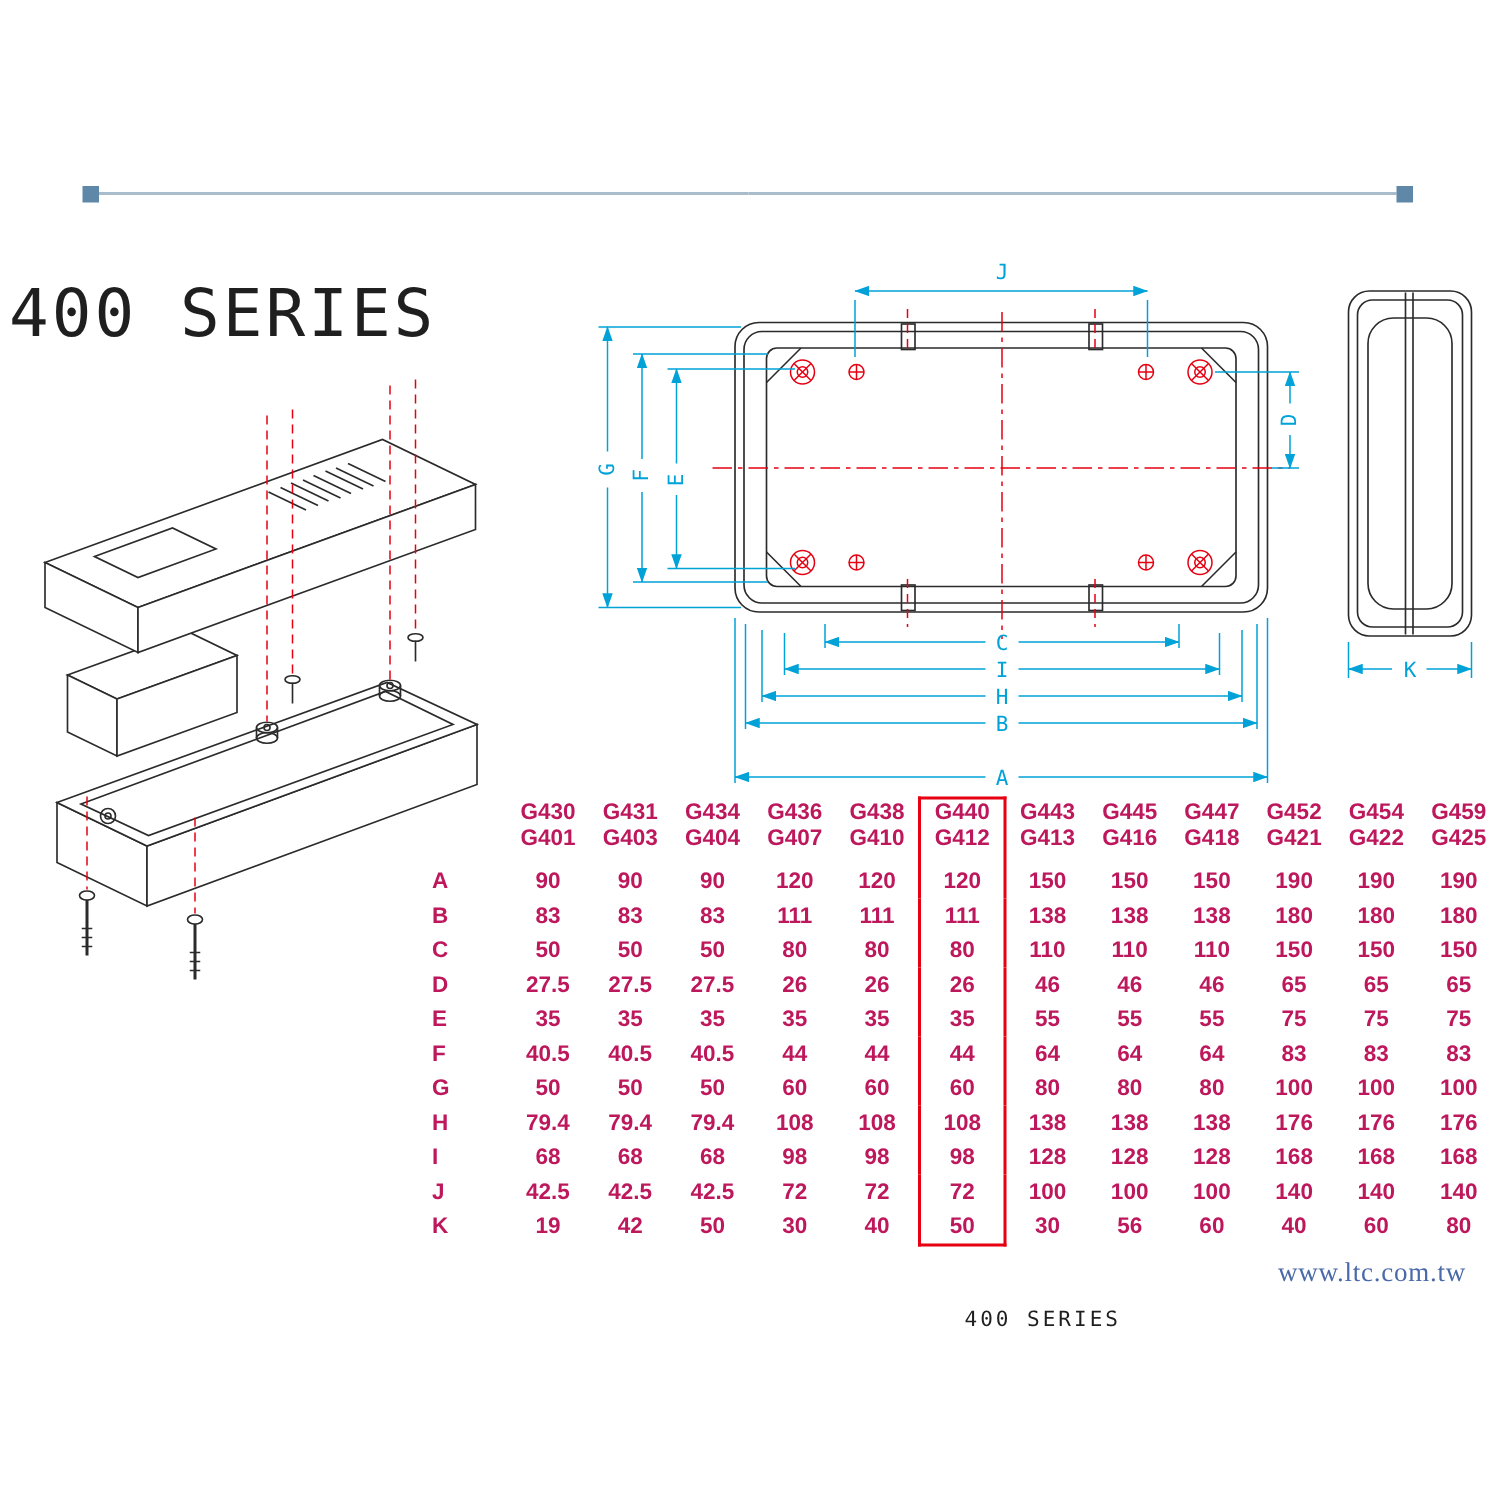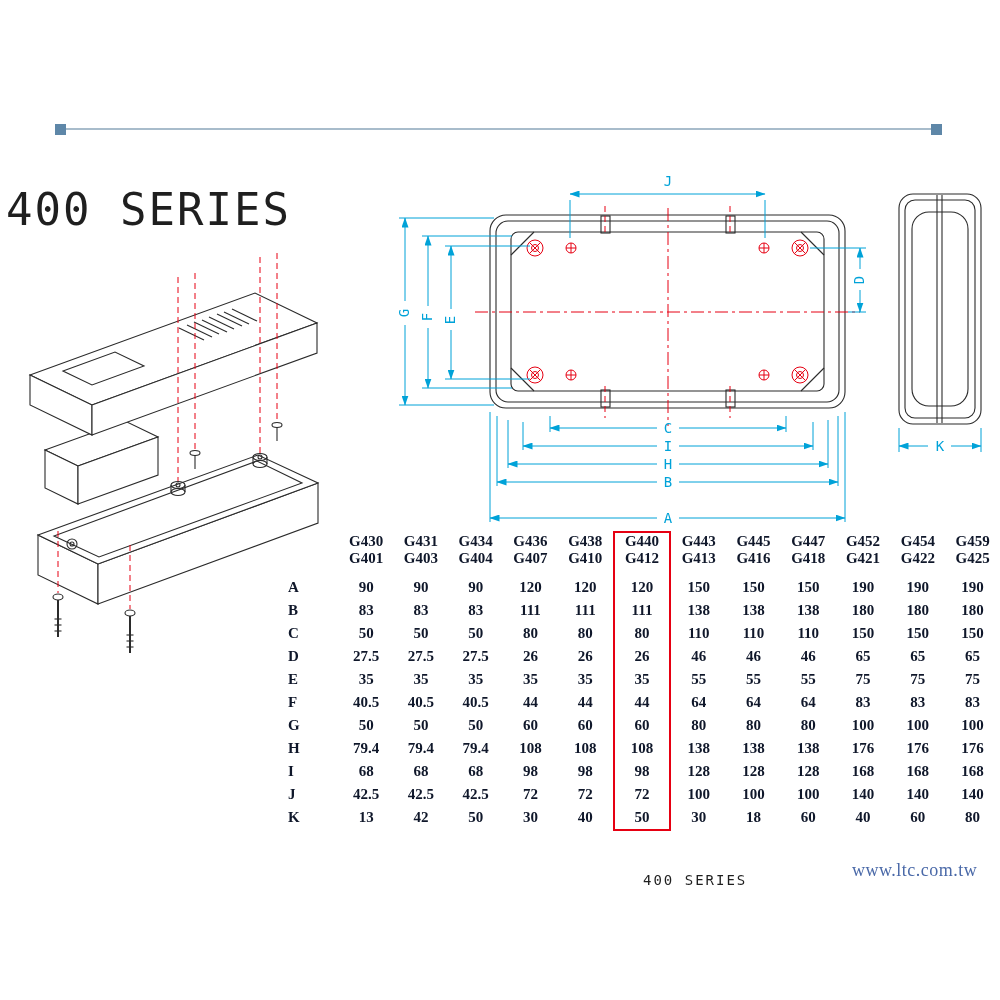--- a/index.html
+++ b/index.html
@@ -20,36 +20,36 @@
              display:flex;align-items:center;}
   .sq{width:11px;height:11px;background:var(--title-accent);flex:0 0 auto;}
   .rule{flex:1;height:2px;background:var(--title-rule);}
   .page-title{font-size:30px;letter-spacing:10px;padding:0 16px;margin:0;
               font-weight:600;color:#3a3a3a;font-family:"DejaVu Sans",sans-serif;white-space:nowrap;}
 
   .series-heading{left:6px;top:184px;font-family:"DejaVu Sans Mono",monospace;
                   font-size:44px;color:#1f1f1f;letter-spacing:2px;white-space:nowrap;}
   .series-footer{left:643px;top:872px;font-family:"DejaVu Sans Mono",monospace;
                  font-size:14px;letter-spacing:2px;color:#1f1f1f;}
-  .website{left:852px;top:860px;font-family:"Liberation Serif",serif;
+  .website{left:852px;top:838px;font-family:"Liberation Serif",serif;
            font-size:18px;color:var(--website-text);letter-spacing:.5px;}
 
   
   .outline{stroke:#2b2b2b;stroke-width:1.1;fill:none;}
   .face{stroke:#2b2b2b;stroke-width:1.1;fill:#fff;}
   .red{stroke:var(--center-line);stroke-width:1;fill:none;}
   .cl{stroke:var(--center-line);stroke-width:1;fill:none;stroke-dasharray:13 4 3 4;}
   .dash{stroke:var(--center-line);stroke-width:1;fill:none;stroke-dasharray:6 4;}
   .dim{stroke:var(--dimension-line);stroke-width:1;fill:none;}
   .dimtext{fill:var(--dimension-line);font-family:"DejaVu Sans Mono",monospace;font-size:14px;}
 
   
   .dim-table-wrap{left:278px;top:531px;}
-  table{border-collapse:collapse;font-family:Liberation Serif, serif;
-        font-weight:bold;font-size:15px;color:#0f172a;}
+  table{border-collapse:collapse;font-family:Liberation Sans, sans-serif;
+        font-weight:bold;font-size:15px;color:#be185d;}
   th,td{text-align:center;padding:0 2px;}
   thead th{vertical-align:bottom;padding-bottom:8px;width:54px;}
   thead th div{line-height:1.15;}
   thead th.corner,tbody th{width:56px;text-align:left;padding-left:10px;}
   tbody td{height:23px;width:54px;}
   .hl{border-left:2px solid var(--highlight-box);border-right:2px solid var(--highlight-box);text-align:center;}
   .hl-top{border-top:2px solid var(--highlight-box);}
   .hl-bottom{border-bottom:2px solid var(--highlight-box);}
 </style>
 </head>
@@ -502,28 +502,28 @@
           <td class="hl">72</td>
           <td>100</td>
           <td>100</td>
           <td>100</td>
           <td>140</td>
           <td>140</td>
           <td>140</td>
         </tr>
         <tr>
           <th>K</th>
-          <td>13</td>
+          <td>19</td>
           <td>42</td>
           <td>50</td>
           <td>30</td>
           <td>40</td>
           <td class="hl hl-bottom">50</td>
           <td>30</td>
-          <td>18</td>
+          <td>56</td>
           <td>60</td>
           <td>40</td>
           <td>60</td>
           <td>80</td>
         </tr>
       </tbody>
   </table>
 </div>
 
 <div class="abs website">www.ltc.com.tw</div>

